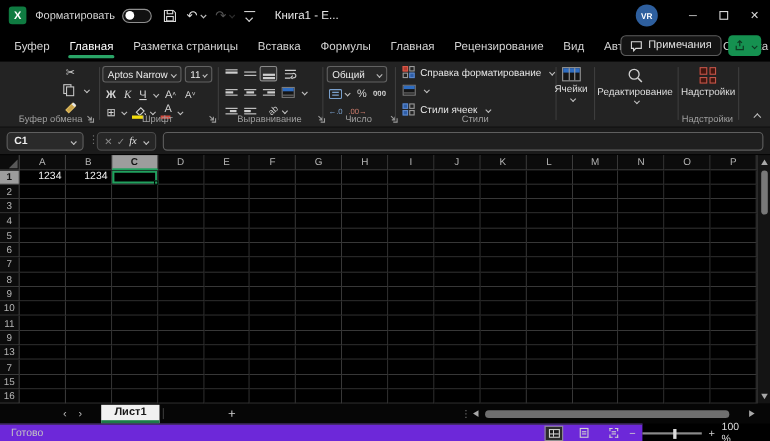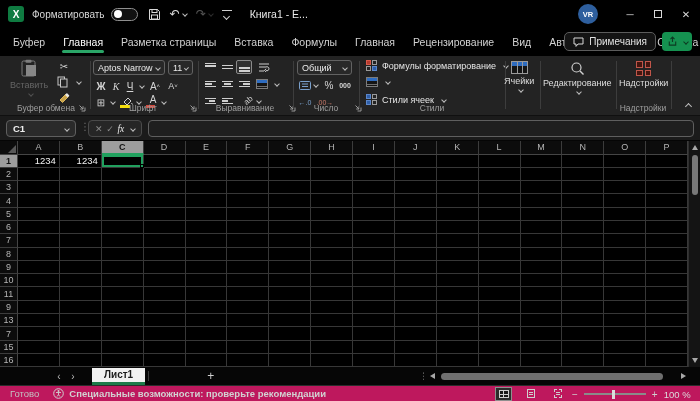--- a/index.html
+++ b/index.html
@@ -103,21 +103,21 @@
   .sheettab { margin-left:12px; height:17px; background:#f1f1f1; color:#1a1a1a; font-size:10px; display:flex; align-items:center; padding:0 12px; border-bottom:3px solid #1c7a49; font-weight:bold; }
   .tabsep { width:1px; height:10px; background:#3a3a3a; margin-left:3px; }
   .addsheet { margin-left:58px; color:#cfcfcf; font-size:12px; }
   .splitdots { position:absolute; left:419px; top:4px; color:#7a7a7a; font-size:9px; letter-spacing:0; }
   .harrow { position:absolute; top:6px; width:0; height:0; border-top:3.5px solid transparent; border-bottom:3.5px solid transparent; }
   .harrow.left { left:430px; border-right:5px solid #a8a8a8; }
   .harrow.right { left:681px; border-left:5px solid #a8a8a8; }
   .hthumb { position:absolute; left:441px; top:5.5px; width:222px; height:7px; background:#6f6f6f; border-radius:4px; }
 
   
-  .statusbar { position:absolute; left:0; top:385px; width:700px; height:16px; background:#be185d; border-top:1px solid #2c2c2c; display:flex; align-items:center; }
+  .statusbar { position:absolute; left:0; top:385px; width:584px; height:16px; background:#6d28d9; border-top:1px solid #2c2c2c; display:flex; align-items:center; }
   .stready { margin-left:10px; font-size:9.5px; color:#c3c3c3; }
   .staccess { margin-left:14px; display:flex; align-items:center; gap:5px; font-size:9.5px; font-weight:bold; color:#d2d2d2; }
   .viewbtns { position:absolute; left:496px; top:1.5px; display:flex; gap:12px; align-items:center; }
   .vbtn { width:15px; height:12px; display:flex; align-items:center; justify-content:center; }
   .vbtn.active { outline:1px solid #8f8f8f; background:#2b2b2b; }
   .gridicon { width:10px; height:8px; border:1px solid #cfcfcf; background:linear-gradient(#cfcfcf,#cfcfcf) 0 3.5px/100% 1px no-repeat, linear-gradient(90deg,transparent 3px,#cfcfcf 3px,#cfcfcf 4px,transparent 4px), #191919; }
   .pageicon { width:8px; height:9px; border:1px solid #cfcfcf; position:relative; }
   .pageicon:after { content:''; position:absolute; left:1px; top:2px; right:1px; height:1px; background:#cfcfcf; box-shadow:0 2px 0 #cfcfcf; }
   .pageicon.dash { border-style:dashed; }
   .zoomctl { position:absolute; left:572px; top:0; height:16px; display:flex; align-items:center; gap:6px; color:#cfcfcf; }
@@ -182,29 +182,20 @@
         <path d="M2.5 6 v4 h7 V6" fill="none" stroke="#0d3a22" stroke-width="1.2"></path>
         <path d="M6 1.5 v5 M3.8 3.3 L6 1.2 l2.2 2.1" fill="none" stroke="#0d3a22" stroke-width="1.2"></path>
       </svg>
     <i class="chev"></i>
   </div>
 </div>
 
 <div class="ribbon">
 
   <div class="grp" style="left:4px;width:84px">
-    <div class="bigbtn" style="left:6px;top:3px;opacity:.55">
-      <svg width="17" height="19" viewBox="0 0 17 19">
-          <rect x="1" y="2" width="13" height="15" rx="1.5" fill="none" stroke="#c7c7c7"></rect>
-          <rect x="4.5" y="0.8" width="6" height="3" rx="1" fill="#c7c7c7"></rect>
-          <rect x="5" y="6" width="10" height="11" fill="#d9d9d9"></rect>
-        </svg>
-      <span class="blabel" style="color:#9a9a9a">Вставить</span>
-      <i class="chev dim"></i>
-    </div>
     <span class="sicon" style="left:52px;top:3px">✂</span>
     <span class="sicon" style="left:50px;top:19px">
       <svg width="11" height="12" viewBox="0 0 11 12">
           <rect x="1" y="1" width="6.5" height="8" fill="none" stroke="#c7c7c7"></rect>
           <rect x="3.5" y="3" width="6.5" height="8" fill="#232323" stroke="#c7c7c7"></rect>
         </svg>
     </span>
     <i class="chev" style="position:absolute;left:70px;top:24px"></i>
     <span class="sicon" style="left:52px;top:35px">
       <svg width="12" height="12" viewBox="0 0 12 12">
@@ -363,21 +354,21 @@
   <div class="gdiv" style="left:359px"></div>
 
   <div class="grp" style="left:362px;width:140px">
     <div class="styleitem" style="top:4px">
       <span class="cfi">
           <b class="red"></b>
           <b></b>
           <b></b>
           <b class="blue"></b>
         </span>
-      <span>Формулы форматирование</span>
+      <span>Справка форматирование</span>
         <i class="chev"></i>
     </div>
     <div class="styleitem" style="top:21px">
       <span class="tbl"></span>
         <i class="chev"></i>
     </div>
     <div class="styleitem" style="top:38px">
       <span class="cfi">
           <b class="blue"></b>
           <b></b>
@@ -786,28 +777,20 @@
   <span class="tabsep"></span>
   <span class="addsheet">+</span>
   <span class="splitdots">⋮</span>
   <span class="harrow left"></span>
   <span class="hthumb"></span>
   <span class="harrow right"></span>
 </div>
 
 <div class="statusbar">
   <span class="stready">Готово</span>
-  <span class="staccess">
-    <svg width="11" height="11" viewBox="0 0 11 11">
-        <circle cx="5.5" cy="5.5" r="4.8" fill="none" stroke="#cfcfcf"></circle>
-        <circle cx="5.5" cy="3" r="1" fill="#cfcfcf"></circle>
-        <path d="M3 4.5 h5 M5.5 4.5 v2.5 M4 8.5 l1.5-1.8 L7 8.5" fill="none" stroke="#cfcfcf" stroke-width=".9"></path>
-      </svg>
-    <span>Специальные возможности: проверьте рекомендации</span>
-  </span>
   <span class="viewbtns">
     <span class="vbtn active">
         <span class="gridicon"></span>
       </span>
     <span class="vbtn">
         <span class="pageicon"></span>
       </span>
     <span class="vbtn">
         <span class="pageicon dash"></span>
       </span>

